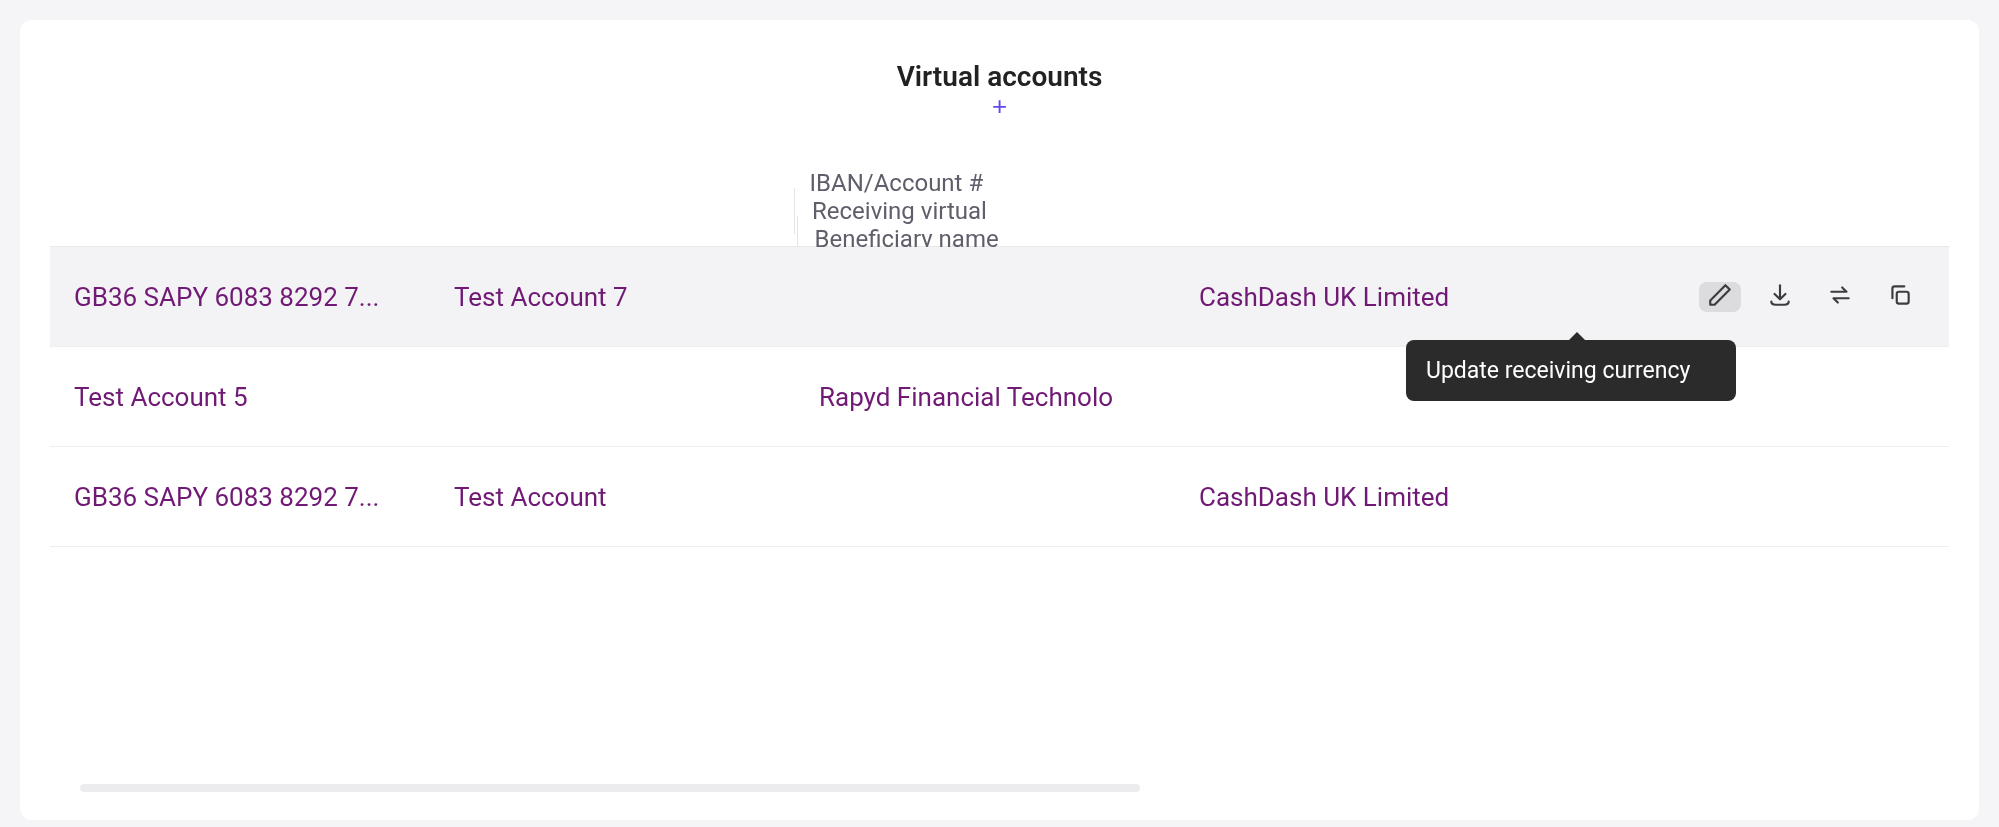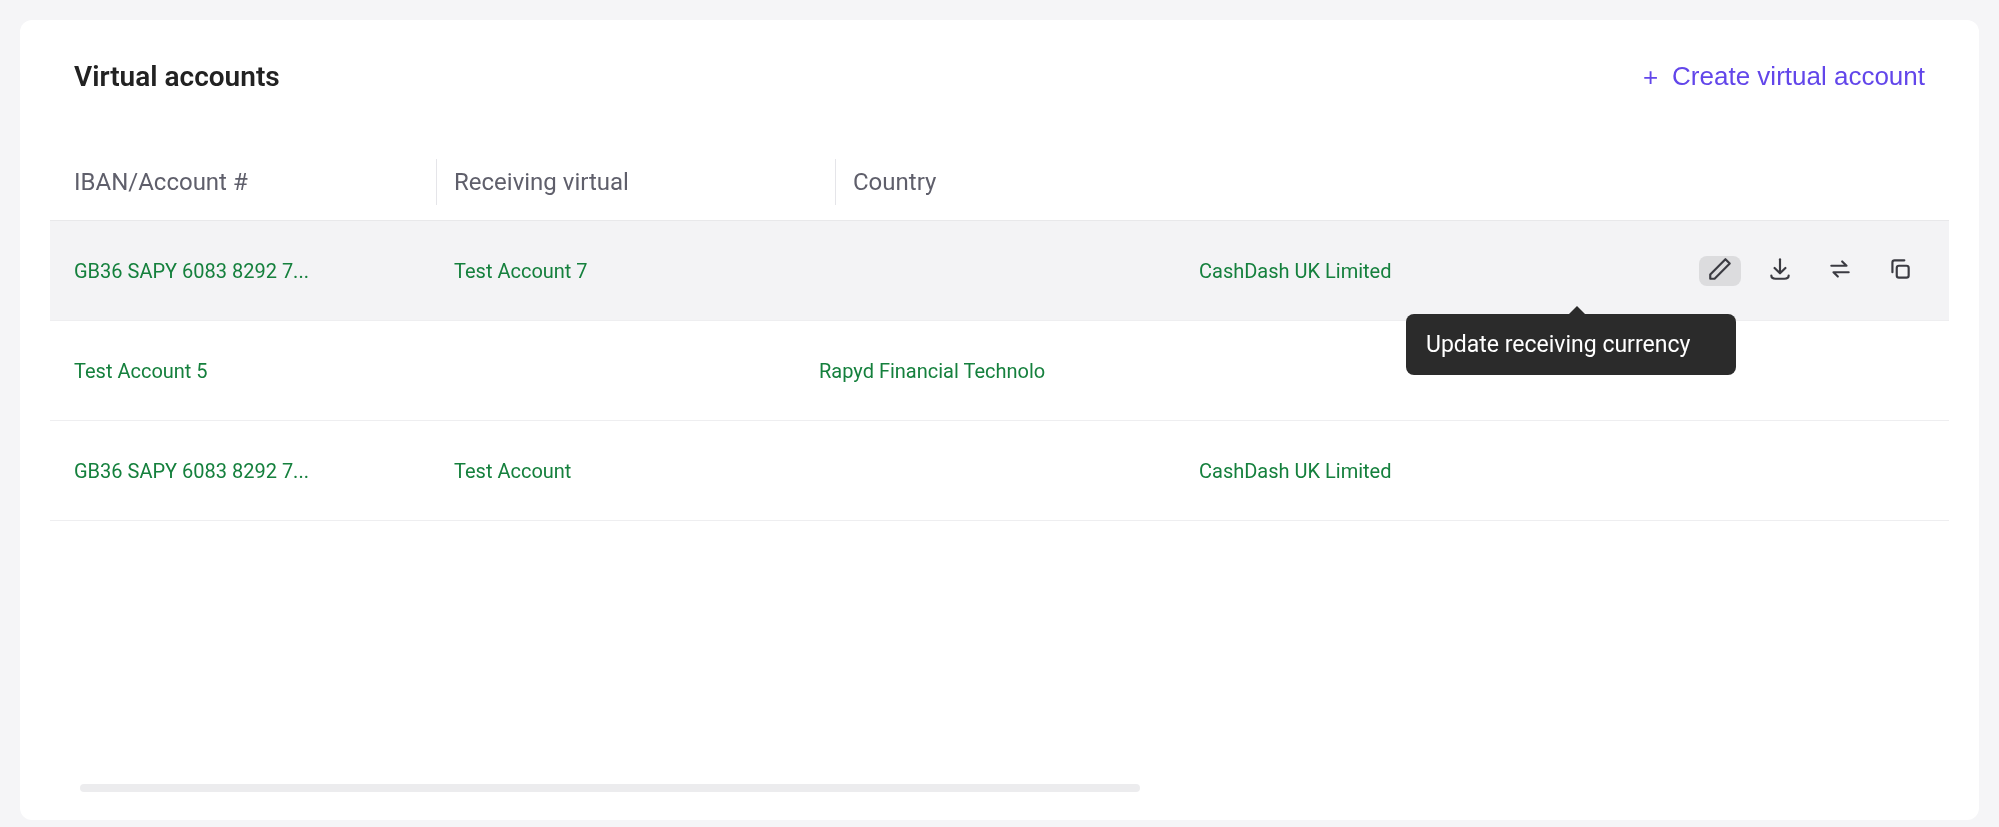--- a/index.html
+++ b/index.html
@@ -17,20 +17,21 @@
       margin: 0 auto;
       min-height: 800px;
       position: relative;
     }
     .header {
       display: flex;
       justify-content: space-between;
       align-items: center;
       margin-bottom: 50px;
       padding: 0 24px;
+      flex-direction: column;
     }
     .title {
       font-size: 28px;
       font-weight: 600;
       color: #222;
     }
     .create-btn {
       display: flex;
       align-items: center;
       gap: 14px;
@@ -44,20 +45,21 @@
     .create-btn .plus { font-size: 26px; font-weight: 400; line-height: 1; }
     .table {
       width: 100%;
     }
     .thead {
       display: flex;
       padding: 0 24px;
       height: 78px;
       align-items: center;
       border-bottom: 1px solid #e8e8ea;
+      flex-direction: column;
     }
     .th {
       color: #5f5f6b;
       font-size: 24px;
       font-weight: 400;
       position: relative;
     }
     .th:not(:first-child)::before {
       content: "";
       position: absolute;
@@ -76,22 +78,22 @@
     .tbody .row {
       display: flex;
       align-items: center;
       padding: 0 24px;
       height: 100px;
       border-bottom: 1px solid #eeeef0;
       position: relative;
     }
     .row.hovered { background: #f3f3f5; }
     .td {
-      color: #15803d;
-      font-size: 20px;
+      color: #701a75;
+      font-size: 26px;
       white-space: nowrap;
       overflow: hidden;
       text-overflow: ellipsis;
     }
     .row-actions {
       position: absolute;
       right: 28px;
       top: 50%;
       transform: translateY(-50%);
       display: flex;
@@ -146,28 +148,28 @@
   </style>
 </head>
 <body>
 
 <div class="card">
 
   <div class="header">
     <h2 class="title">Virtual accounts</h2>
     <button class="create-btn">
       <span class="plus">+</span>
-      <span>Create virtual account</span>
     </button>
   </div>
 
   <div class="table">
     <div class="thead">
       <div class="th col-iban">IBAN/Account #</div>
       <div class="th col-curr">Receiving virtual</div>
+      <div class="th col-ben">Beneficiary name</div>
       <div class="th col-ctry">Country</div>
     </div>
 
     <div class="tbody">
 
       <div class="row hovered">
         <div class="td col-iban">GB36 SAPY 6083 8292 7...</div>
         <div class="td col-ref">Test Account 7</div>
         <div class="td col-curr"></div>
         <div class="td col-ben">CashDash UK Limited</div>

